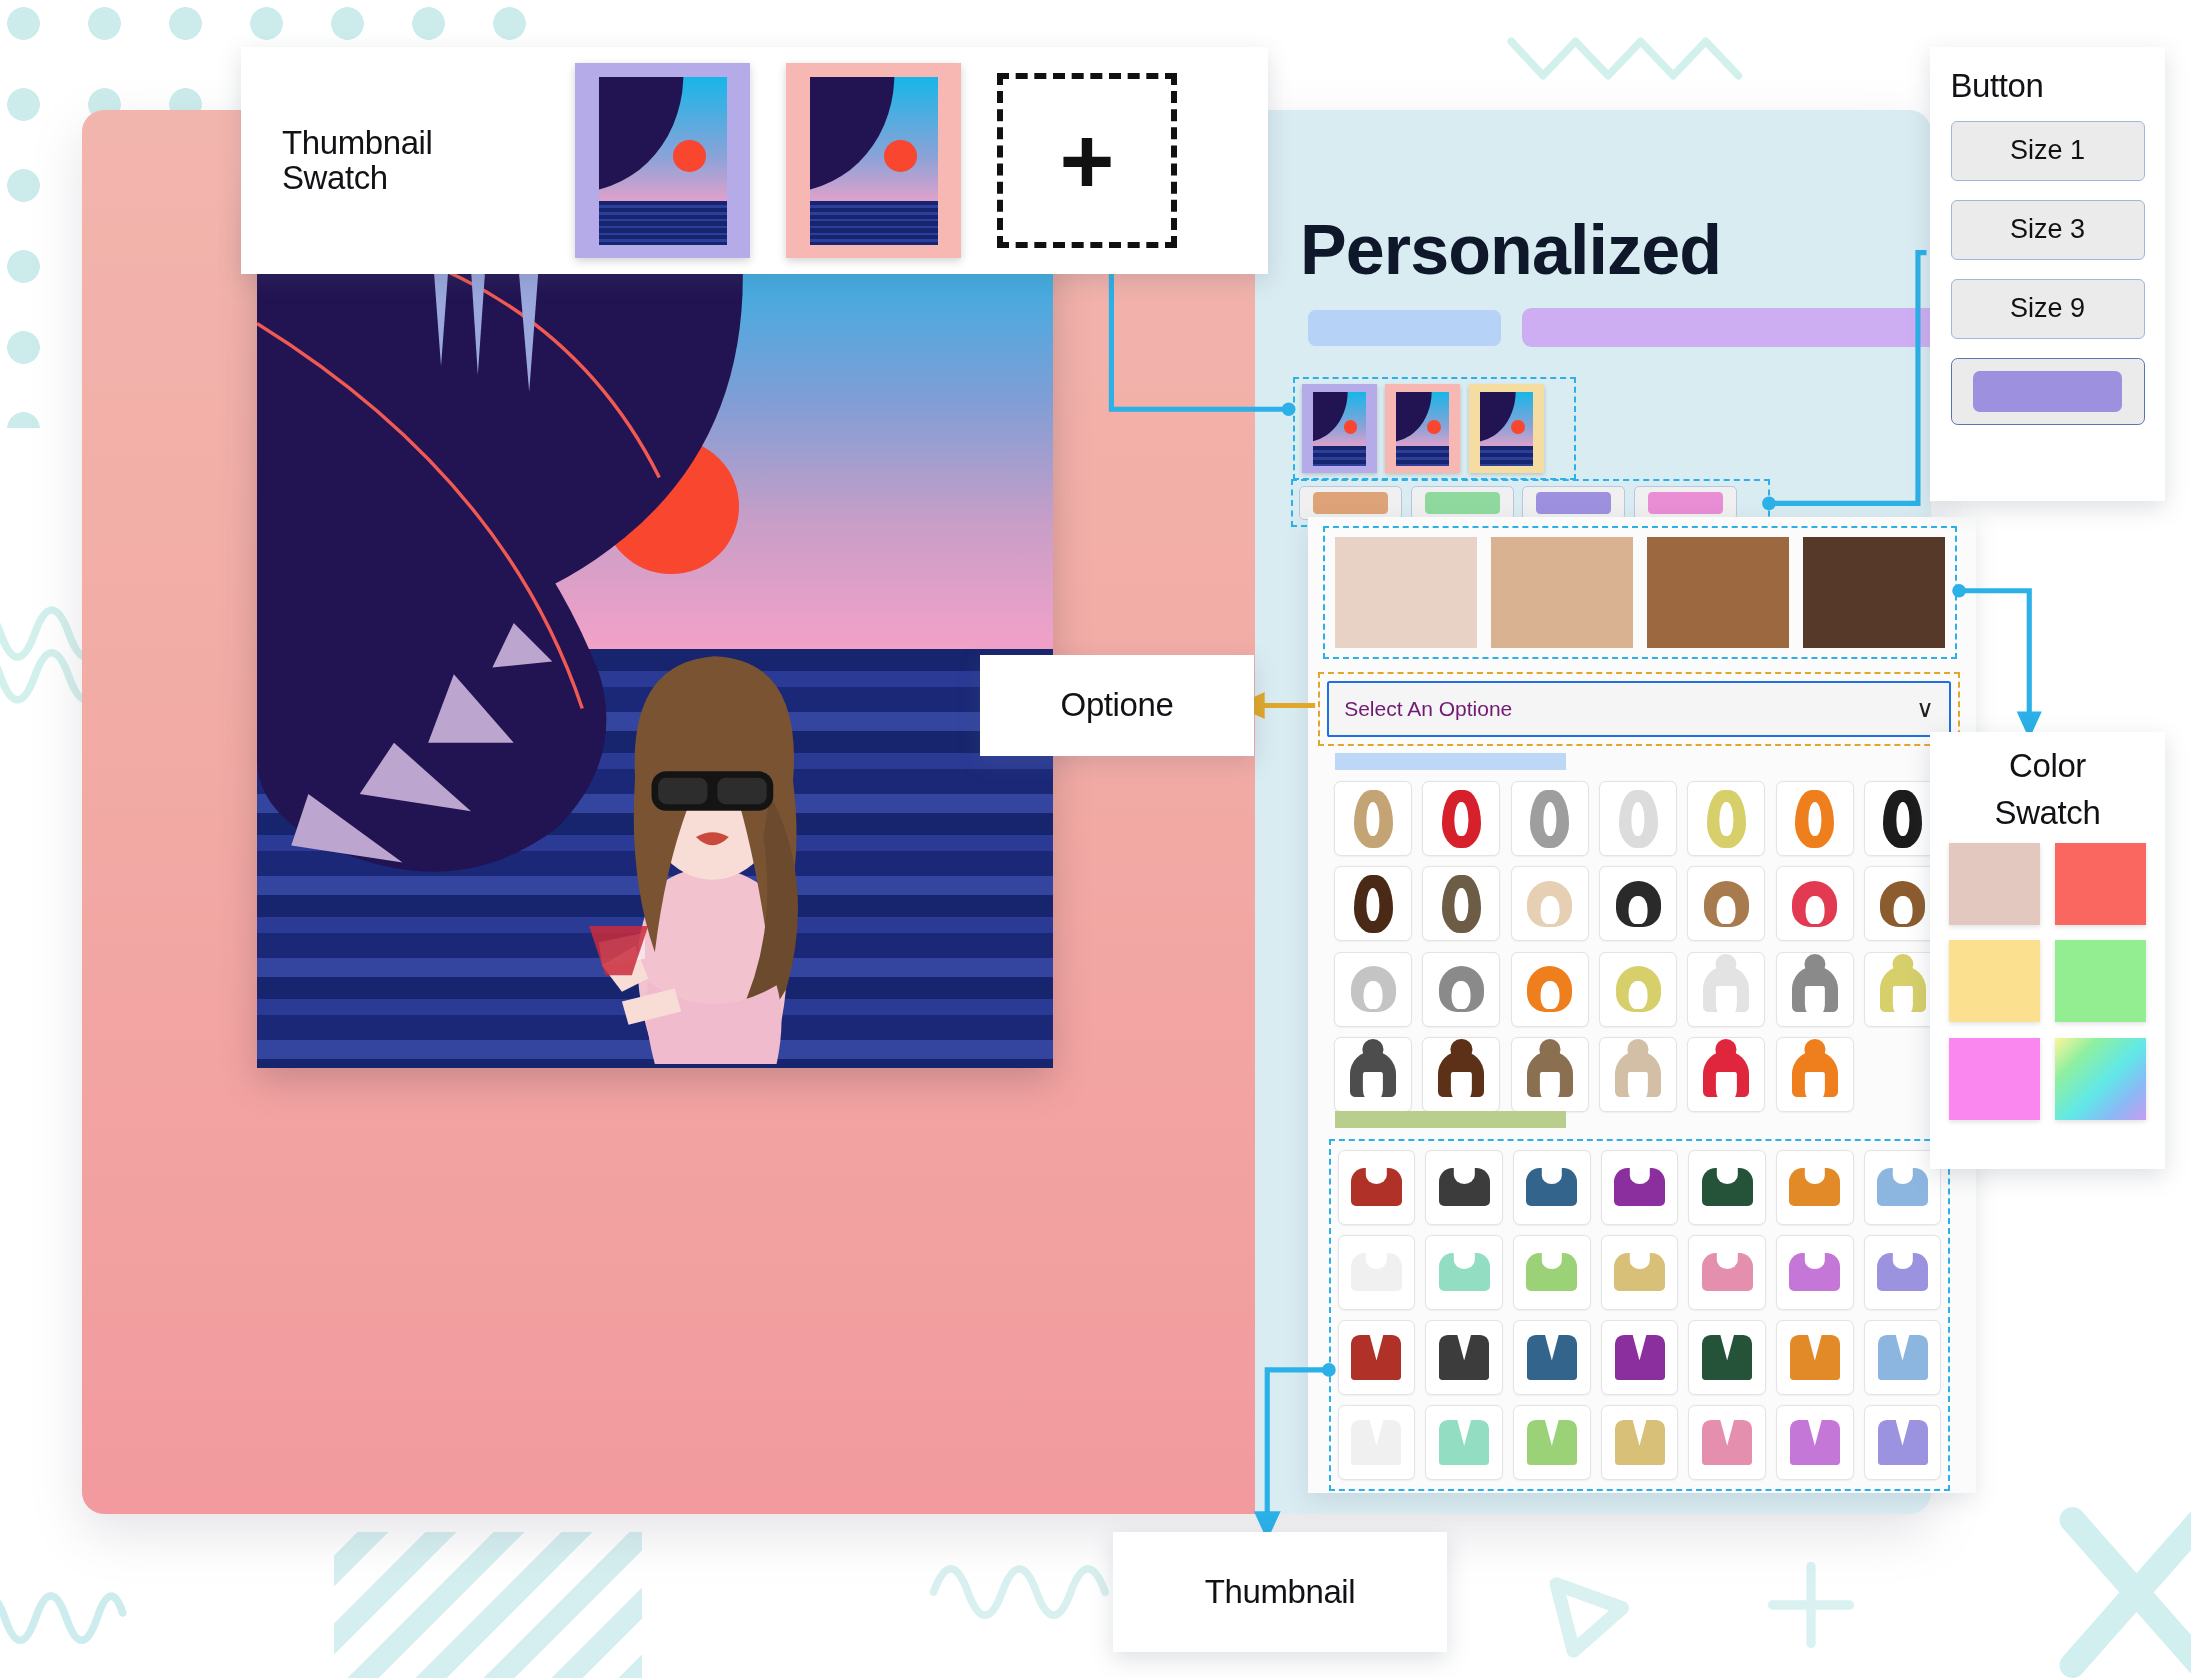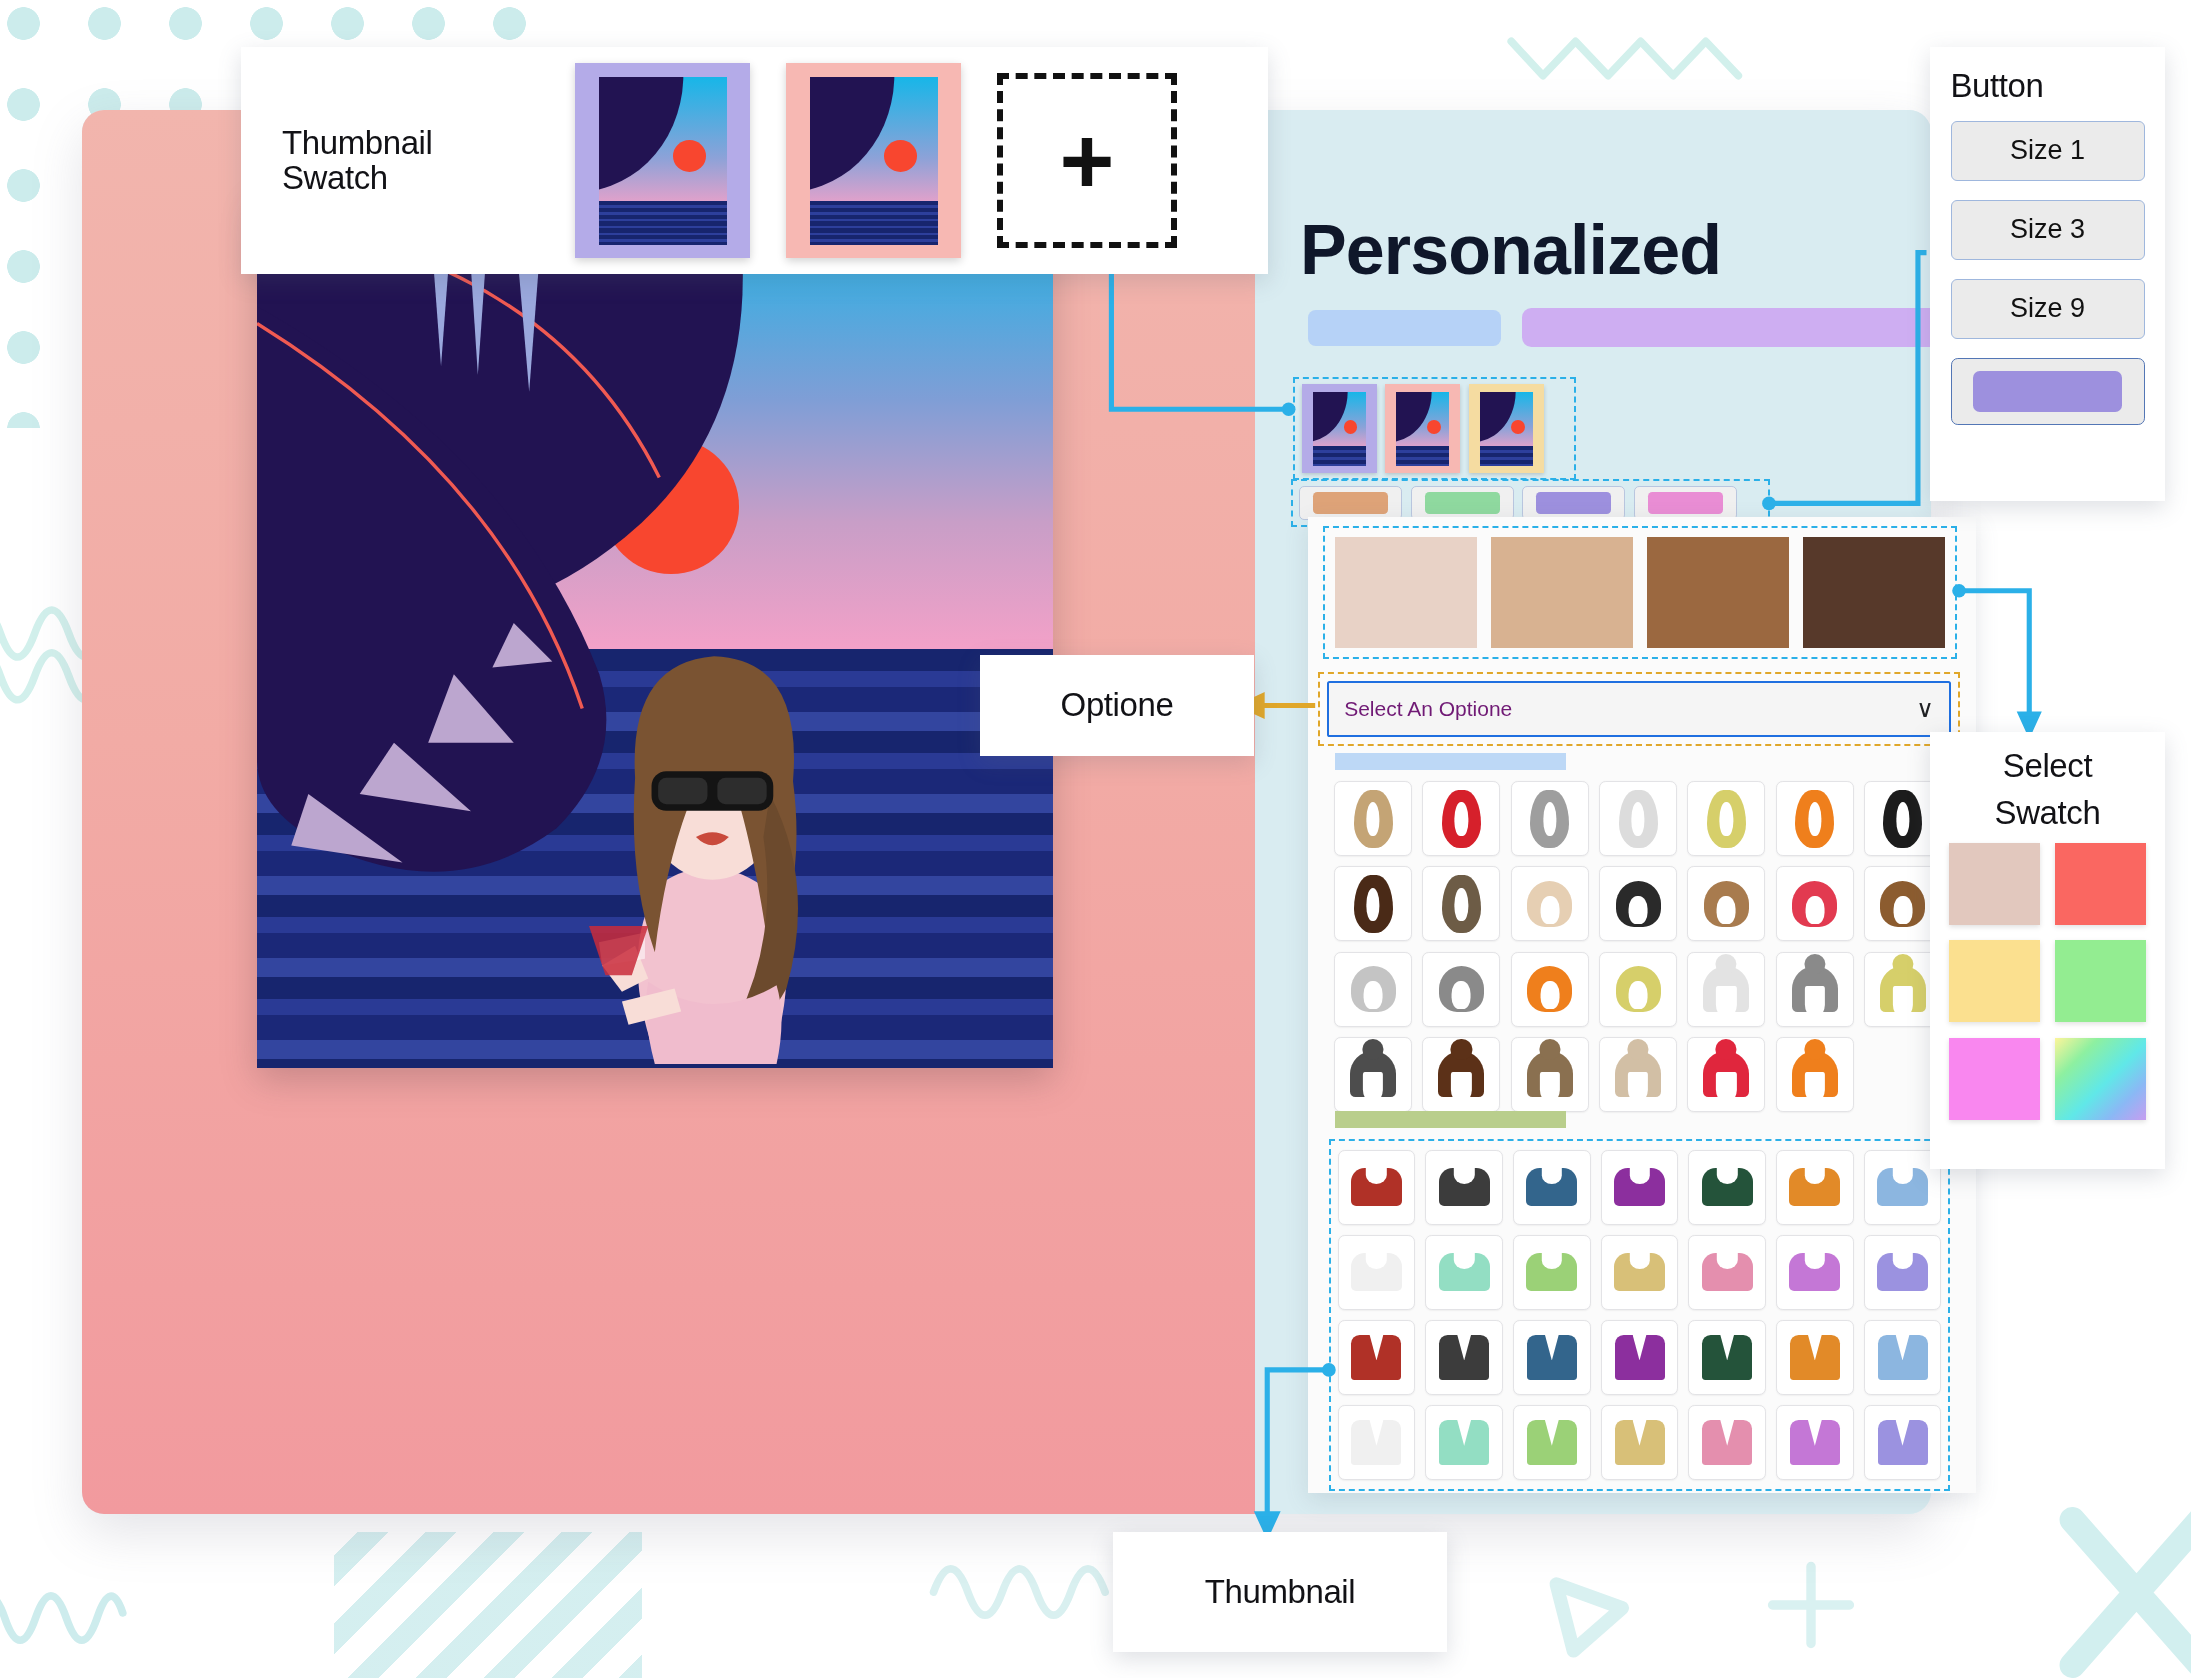--- a/index.html
+++ b/index.html
@@ -552,21 +552,21 @@
       <span style="background: rgb(157, 144, 222);"></span>
     </div>
 </div>
 
 <div class="callout" id="callout-dropdown">
   <div class="callout-title">Optione</div>
 </div>
 
 <div class="callout" id="callout-color-swatch">
   <div>
-    <div class="callout-title">Select</div>
+    <div class="callout-title">Color</div>
     <div class="callout-title">Swatch</div>
   </div>
   <div id="color-swatch-grid">
       <div class="color-swatch-cell" style="background: rgb(226, 200, 190);"></div>
       <div class="color-swatch-cell" style="background: rgb(250, 103, 97);"></div>
       <div class="color-swatch-cell" style="background: rgb(251, 224, 143);"></div>
       <div class="color-swatch-cell" style="background: rgb(147, 237, 145);"></div>
       <div class="color-swatch-cell" style="background: rgb(249, 135, 239);"></div>
       <div class="color-swatch-cell" style="background: linear-gradient(135deg, rgb(253, 245, 154) 0%, rgb(142, 240, 160) 25%, rgb(96, 232, 232) 55%, rgb(139, 184, 245) 78%, rgb(199, 157, 240) 100%);"></div>
     </div>

